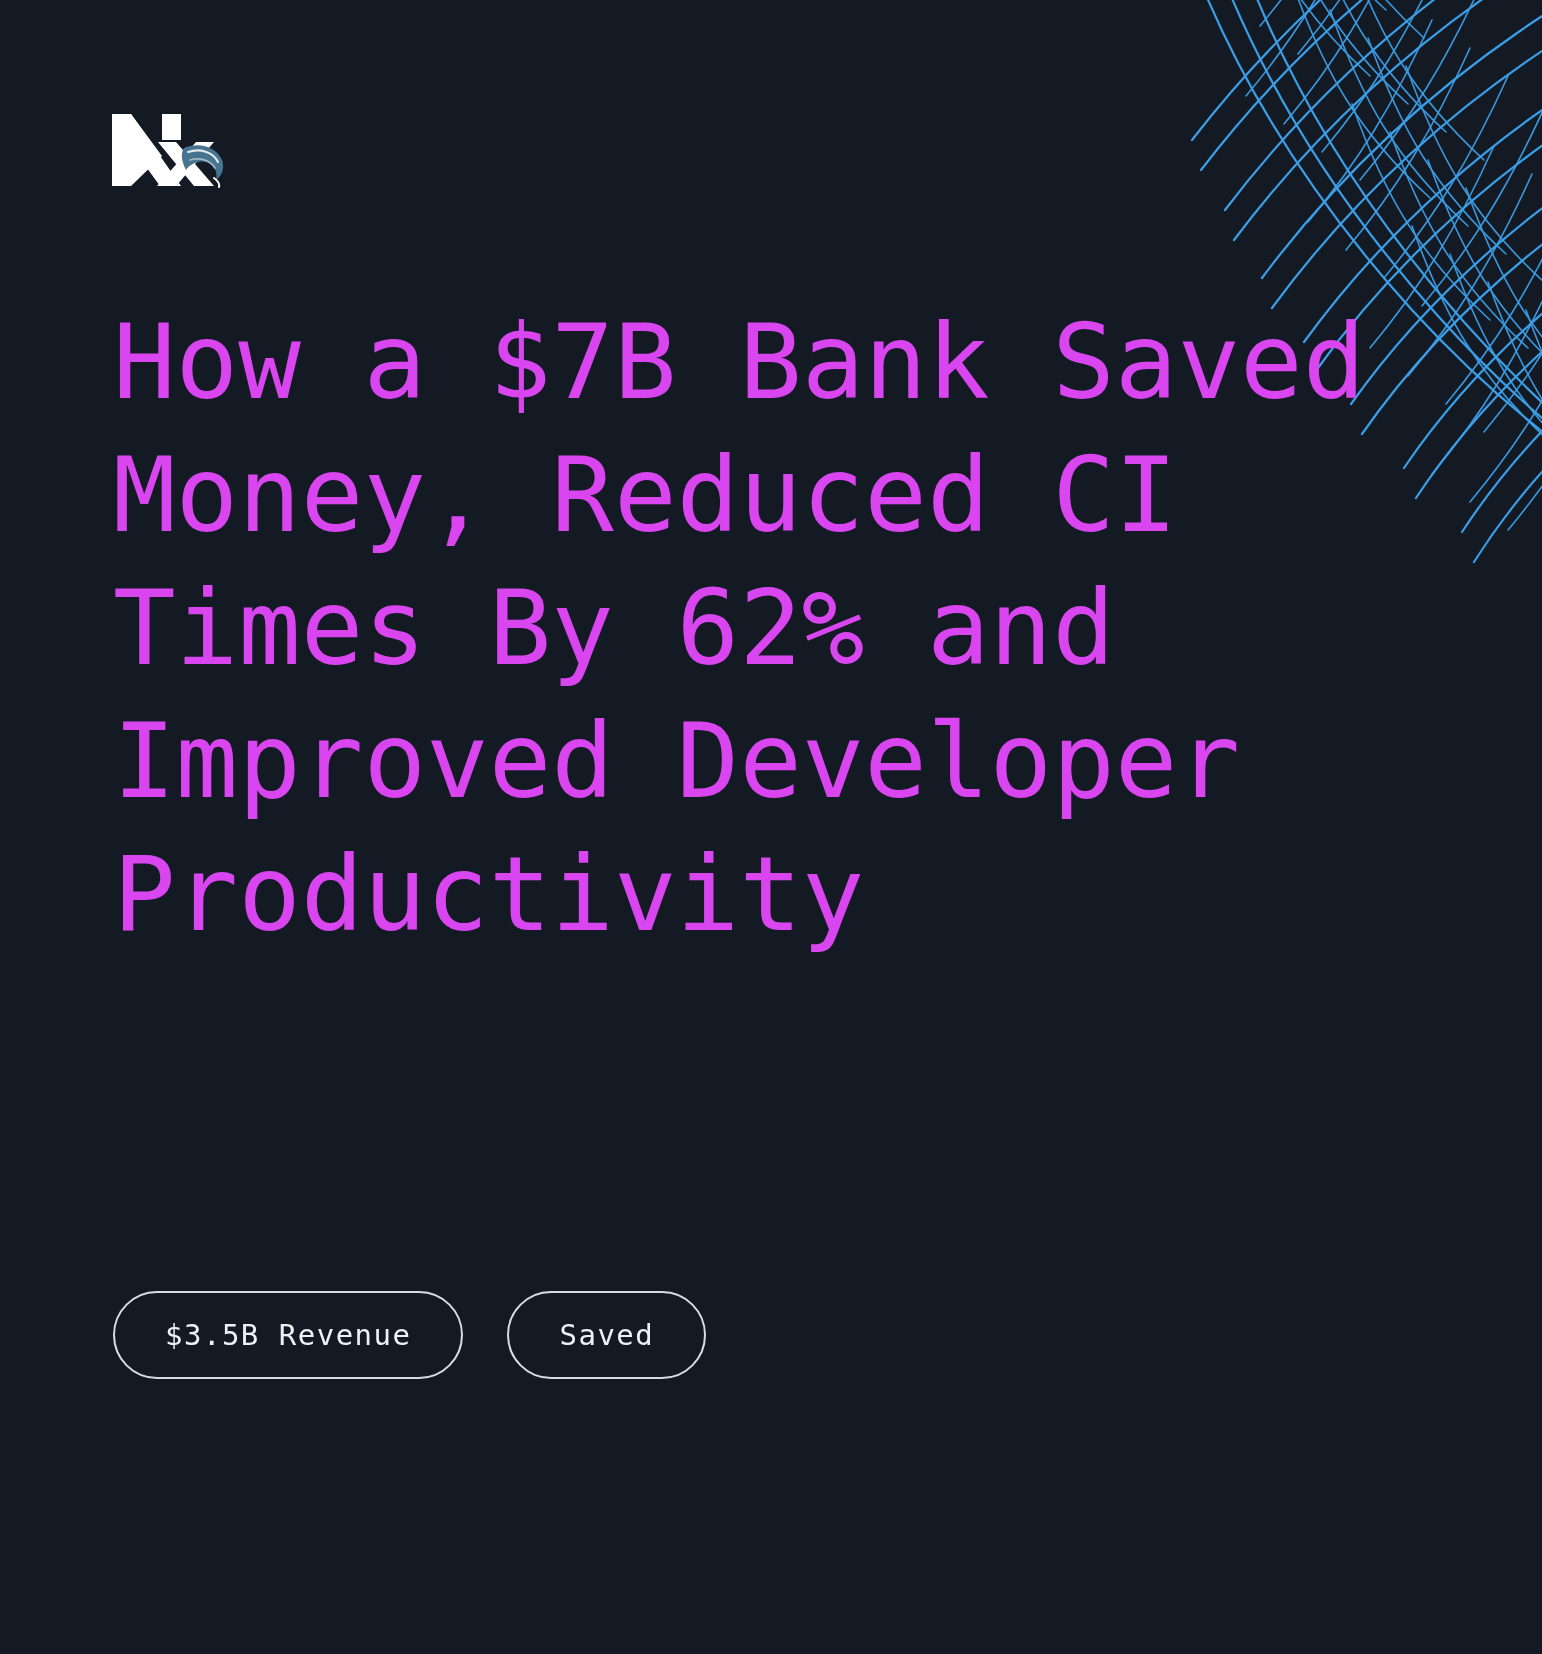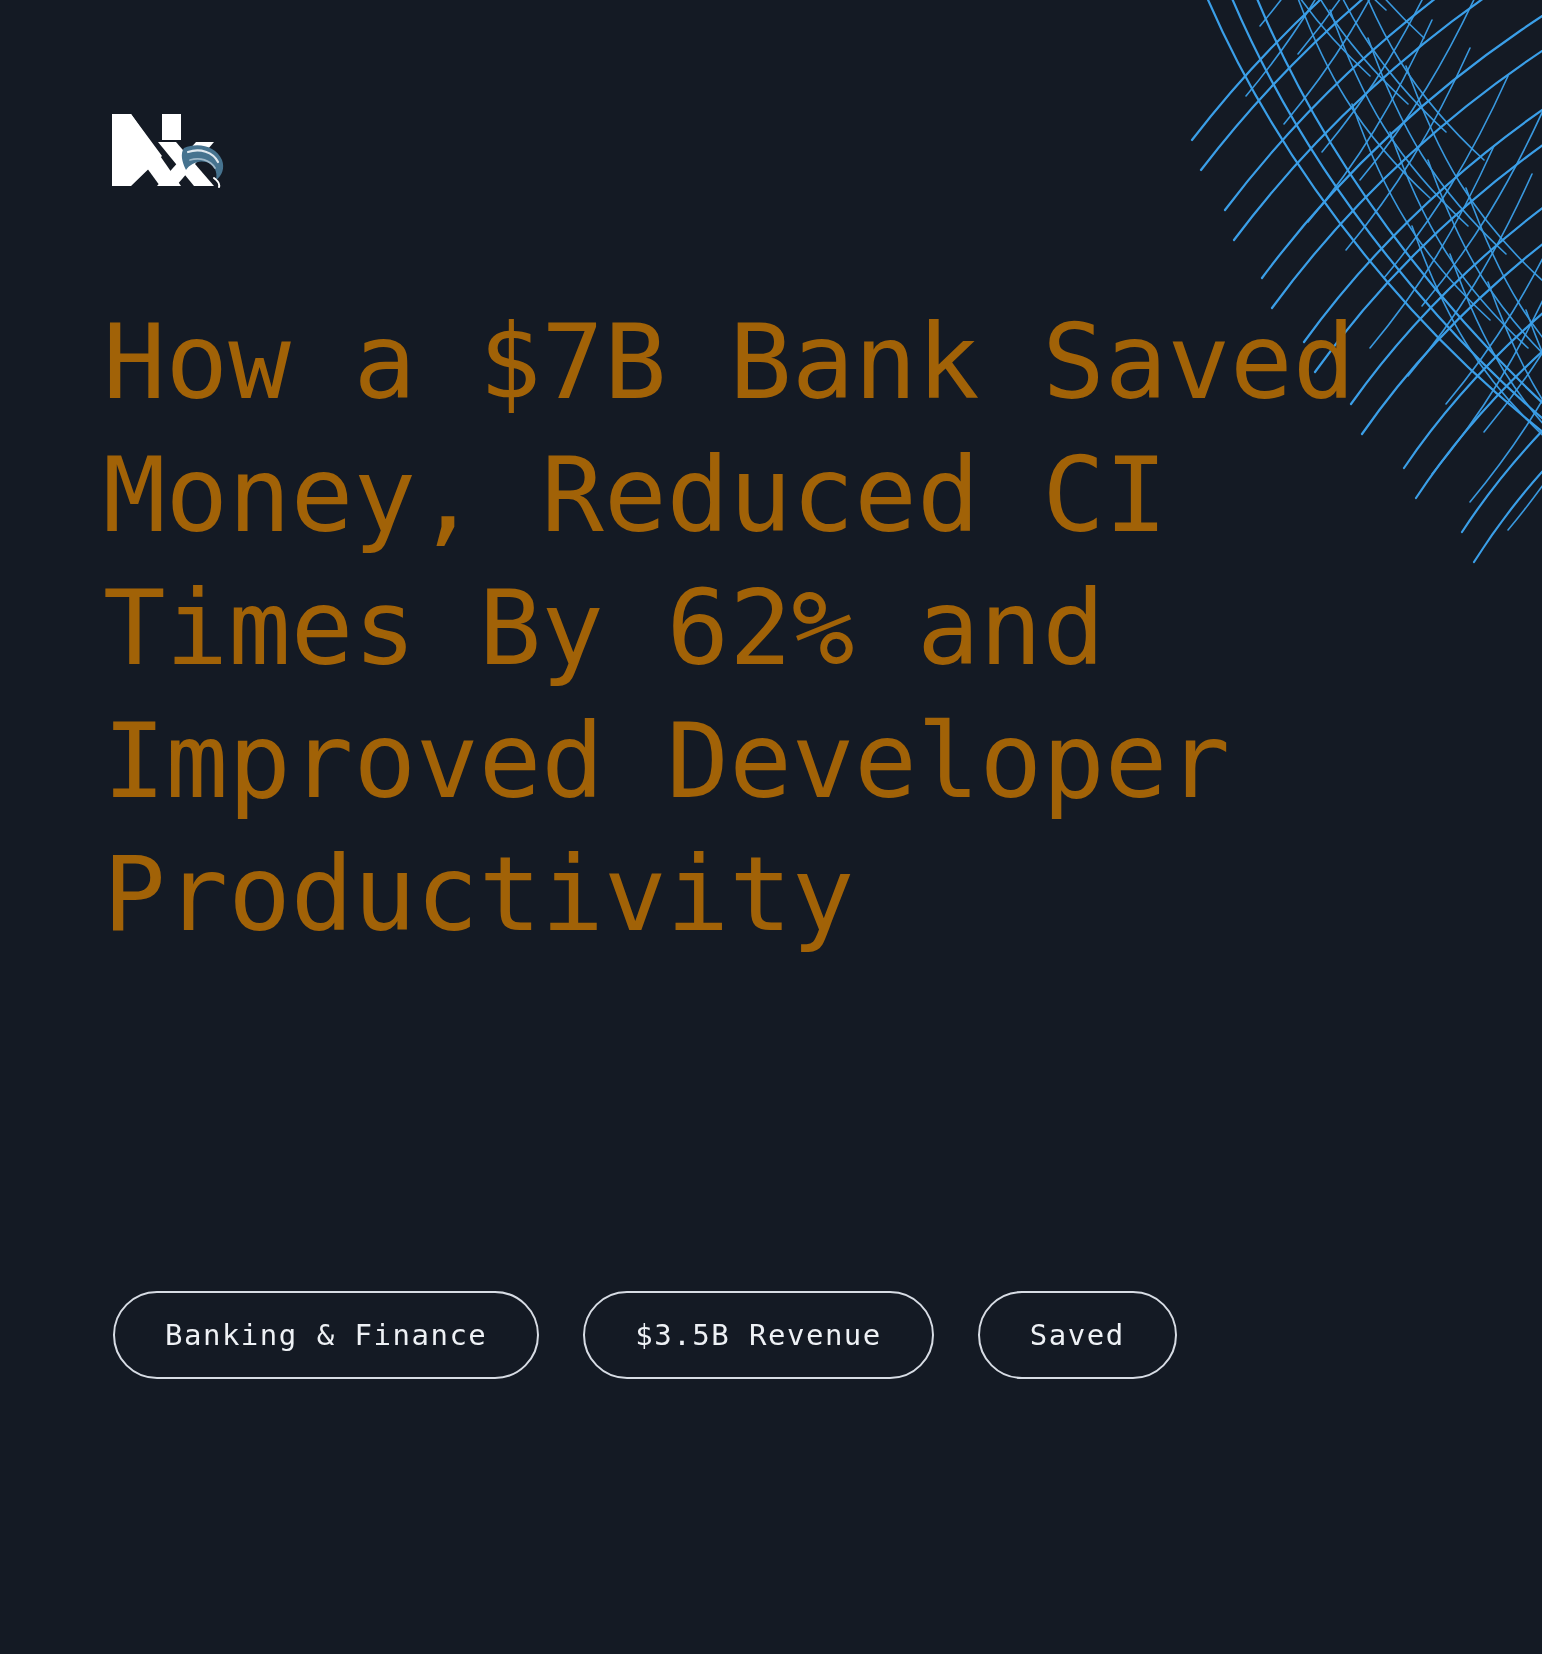--- a/index.html
+++ b/index.html
@@ -34,25 +34,25 @@
     left: 110px;
     top: 112px;
     width: 122px;
     height: 76px;
   }
   .logo svg { display: block; width: 100%; height: 100%; }
 
   
   .headline {
     position: absolute;
-    left: 103px;
+    left: 113px;
     top: 296px;
     width: 1330px;
     margin: 0;
-    color: #a16207;
+    color: #d946ef;
     font-family: "DejaVu Sans Mono", "Liberation Mono", monospace;
     font-size: 104px;
     font-weight: 400;
     line-height: 1.28;
     letter-spacing: 0px;
     white-space: pre-line;
   }
 
   
   .pills {
@@ -179,18 +179,17 @@
                C 72 50, 70 42, 74 36 Z" fill="#46738f"></path>
       <path d="M78 40 C 90 36, 103 40, 108 50" fill="none" stroke="#dfe8ef" stroke-width="2.2" stroke-linecap="round"></path>
       <path d="M80 48 C 90 45, 100 48, 105 56" fill="none" stroke="#9fb8c9" stroke-width="1.8" stroke-linecap="round"></path>
       <path d="M104 66 C 108 69, 110 72, 109 75" fill="none" stroke="#ffffff" stroke-width="2" stroke-linecap="round"></path>
     </svg>
   </div>
 
   <h1 class="headline">How a $7B Bank Saved Money, Reduced CI Times By 62% and Improved Developer Productivity</h1>
 
   <div class="pills">
-    <div class="pill">Banking &amp; Finance</div>
     <div class="pill">$3.5B Revenue</div>
     <div class="pill">Saved</div>
   </div>
 
 </div>
 
 </body></html>

